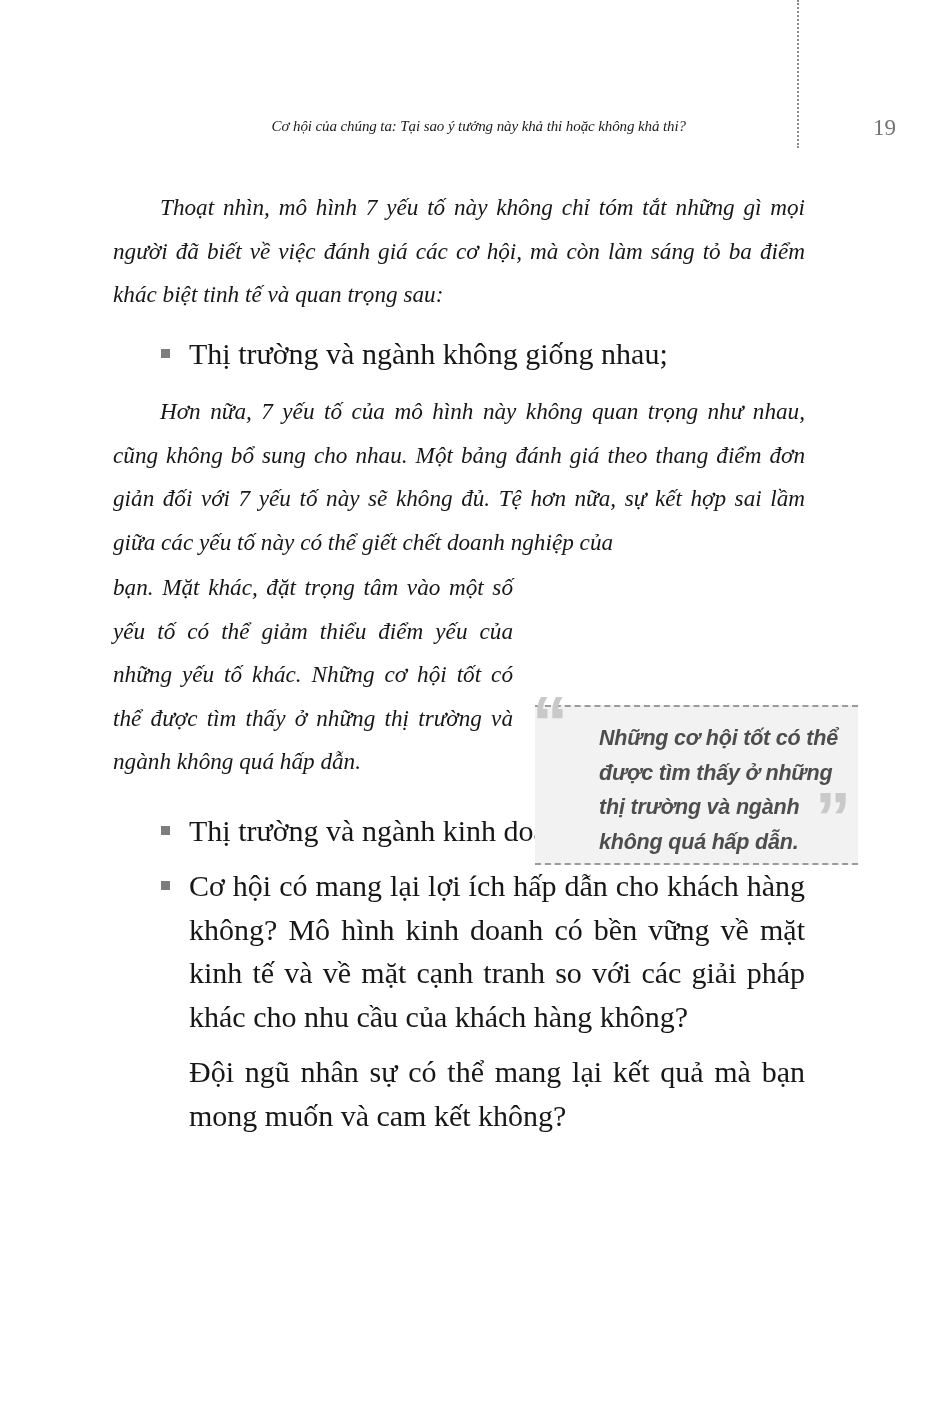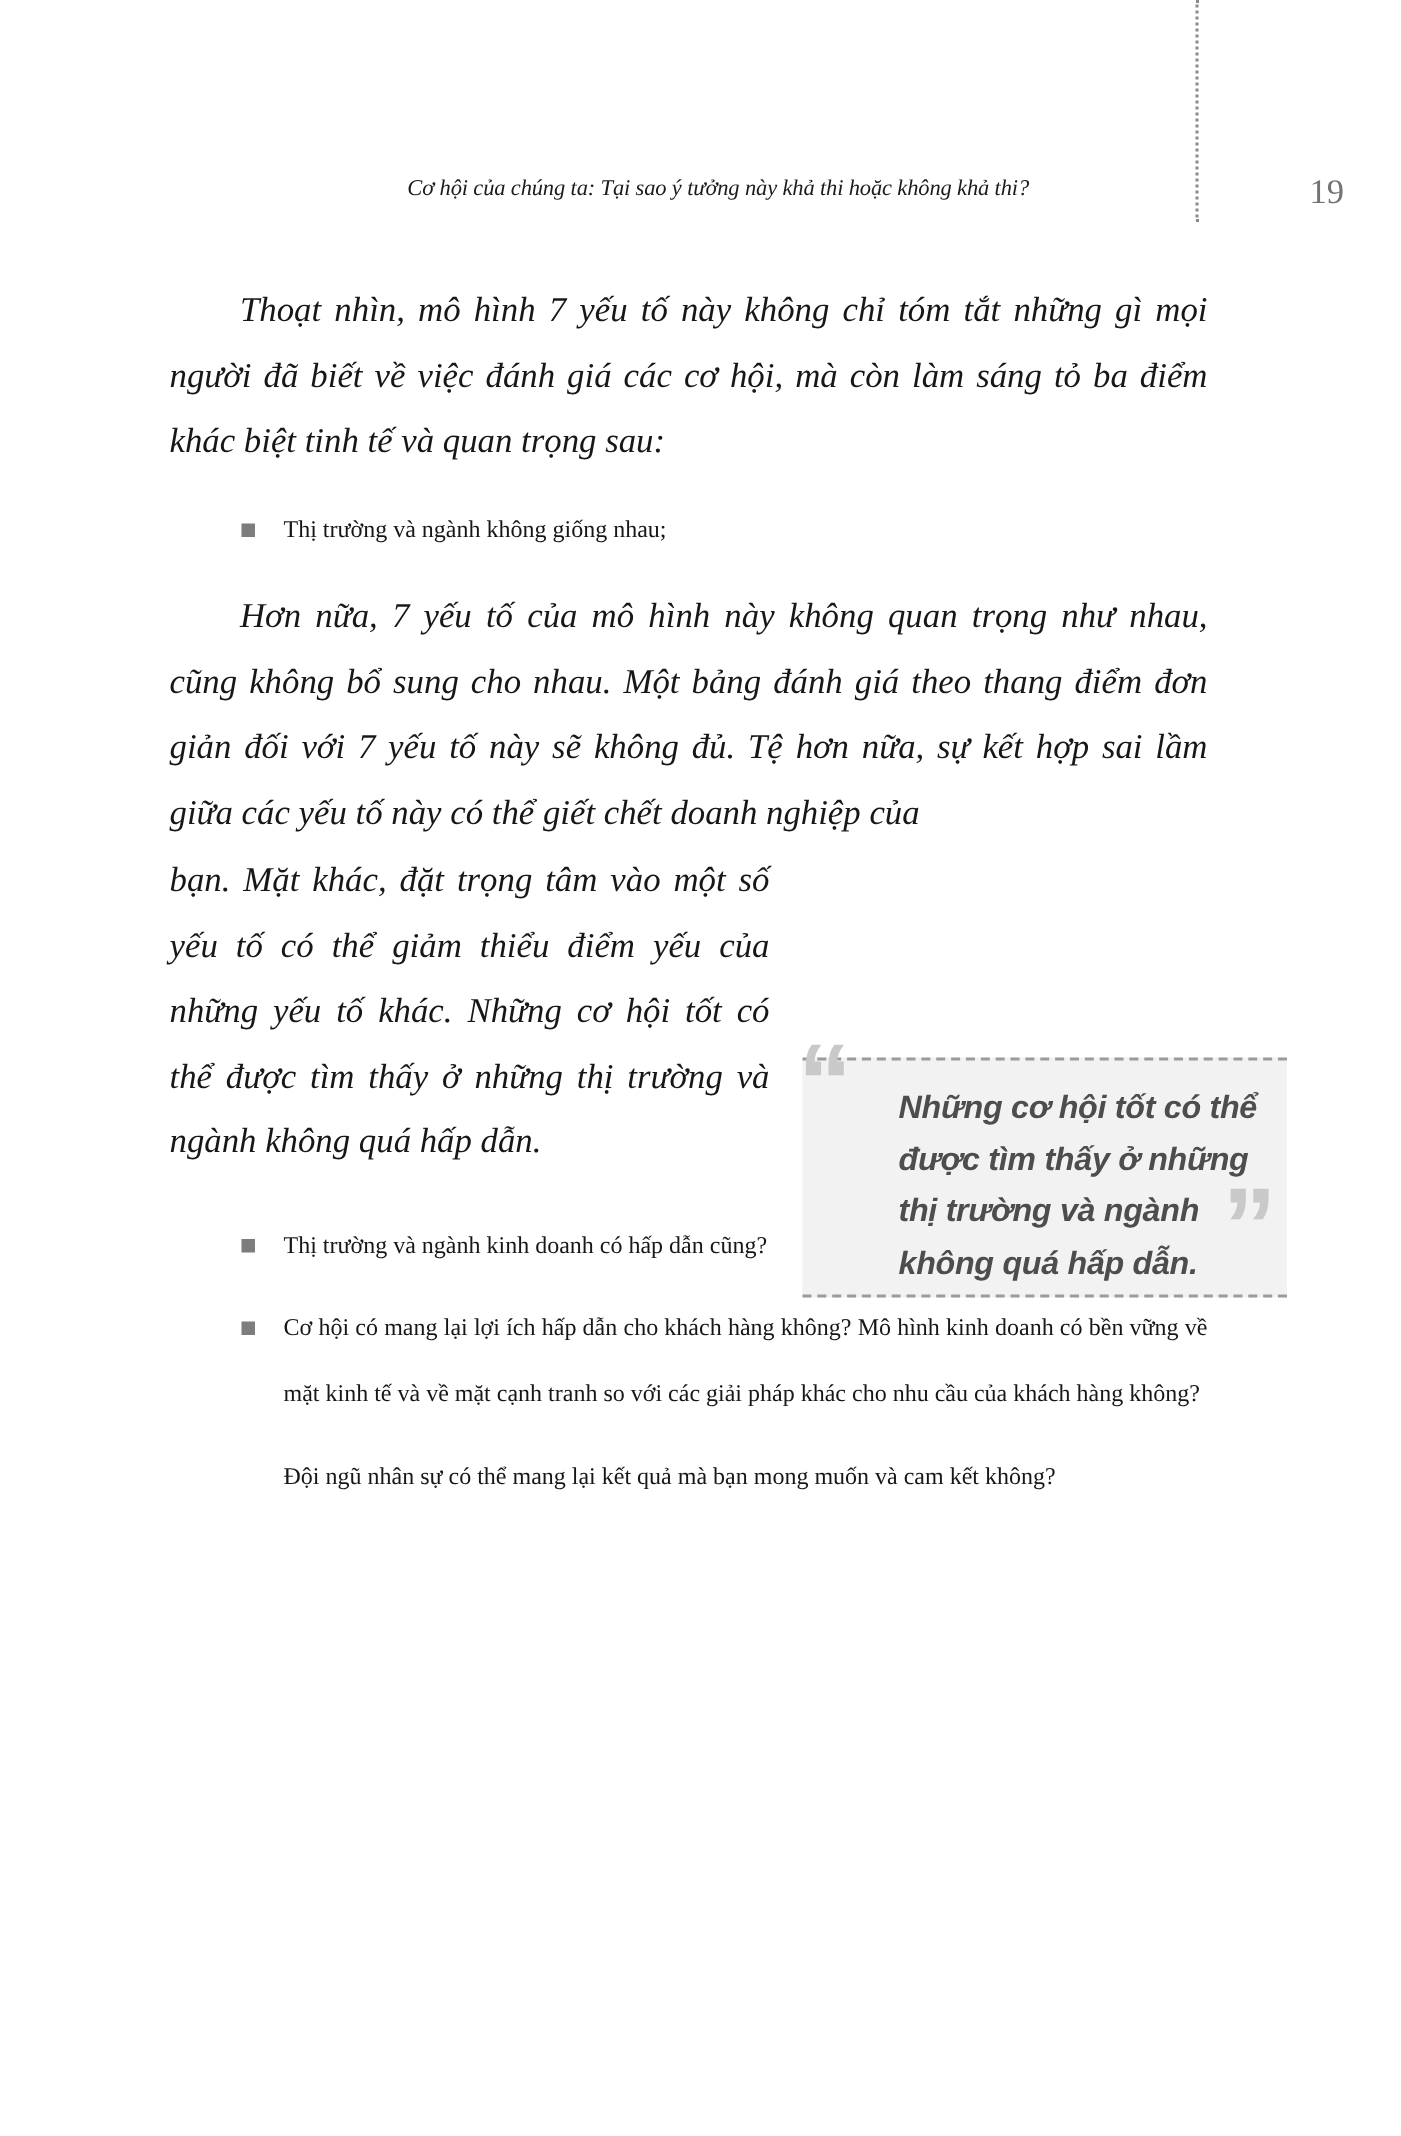--- a/index.html
+++ b/index.html
@@ -74,21 +74,21 @@
 
   ul.bullets {
     list-style: none;
     margin: 5px 0 5px 0;
     padding: 0;
   }
   ul.bullets li {
     position: relative;
     padding-left: 76px;
     margin-bottom: 6px;
-    font-size: 16px;
+    font-size: 30px;
     line-height: 43.5px;
     text-align: justify;
   }
   ul.bullets li:last-child { margin-bottom: 0; }
   ul.bullets li .sq {
     position: absolute;
     left: 48px;
     top: 17px;
     width: 9px;
     height: 9px;

